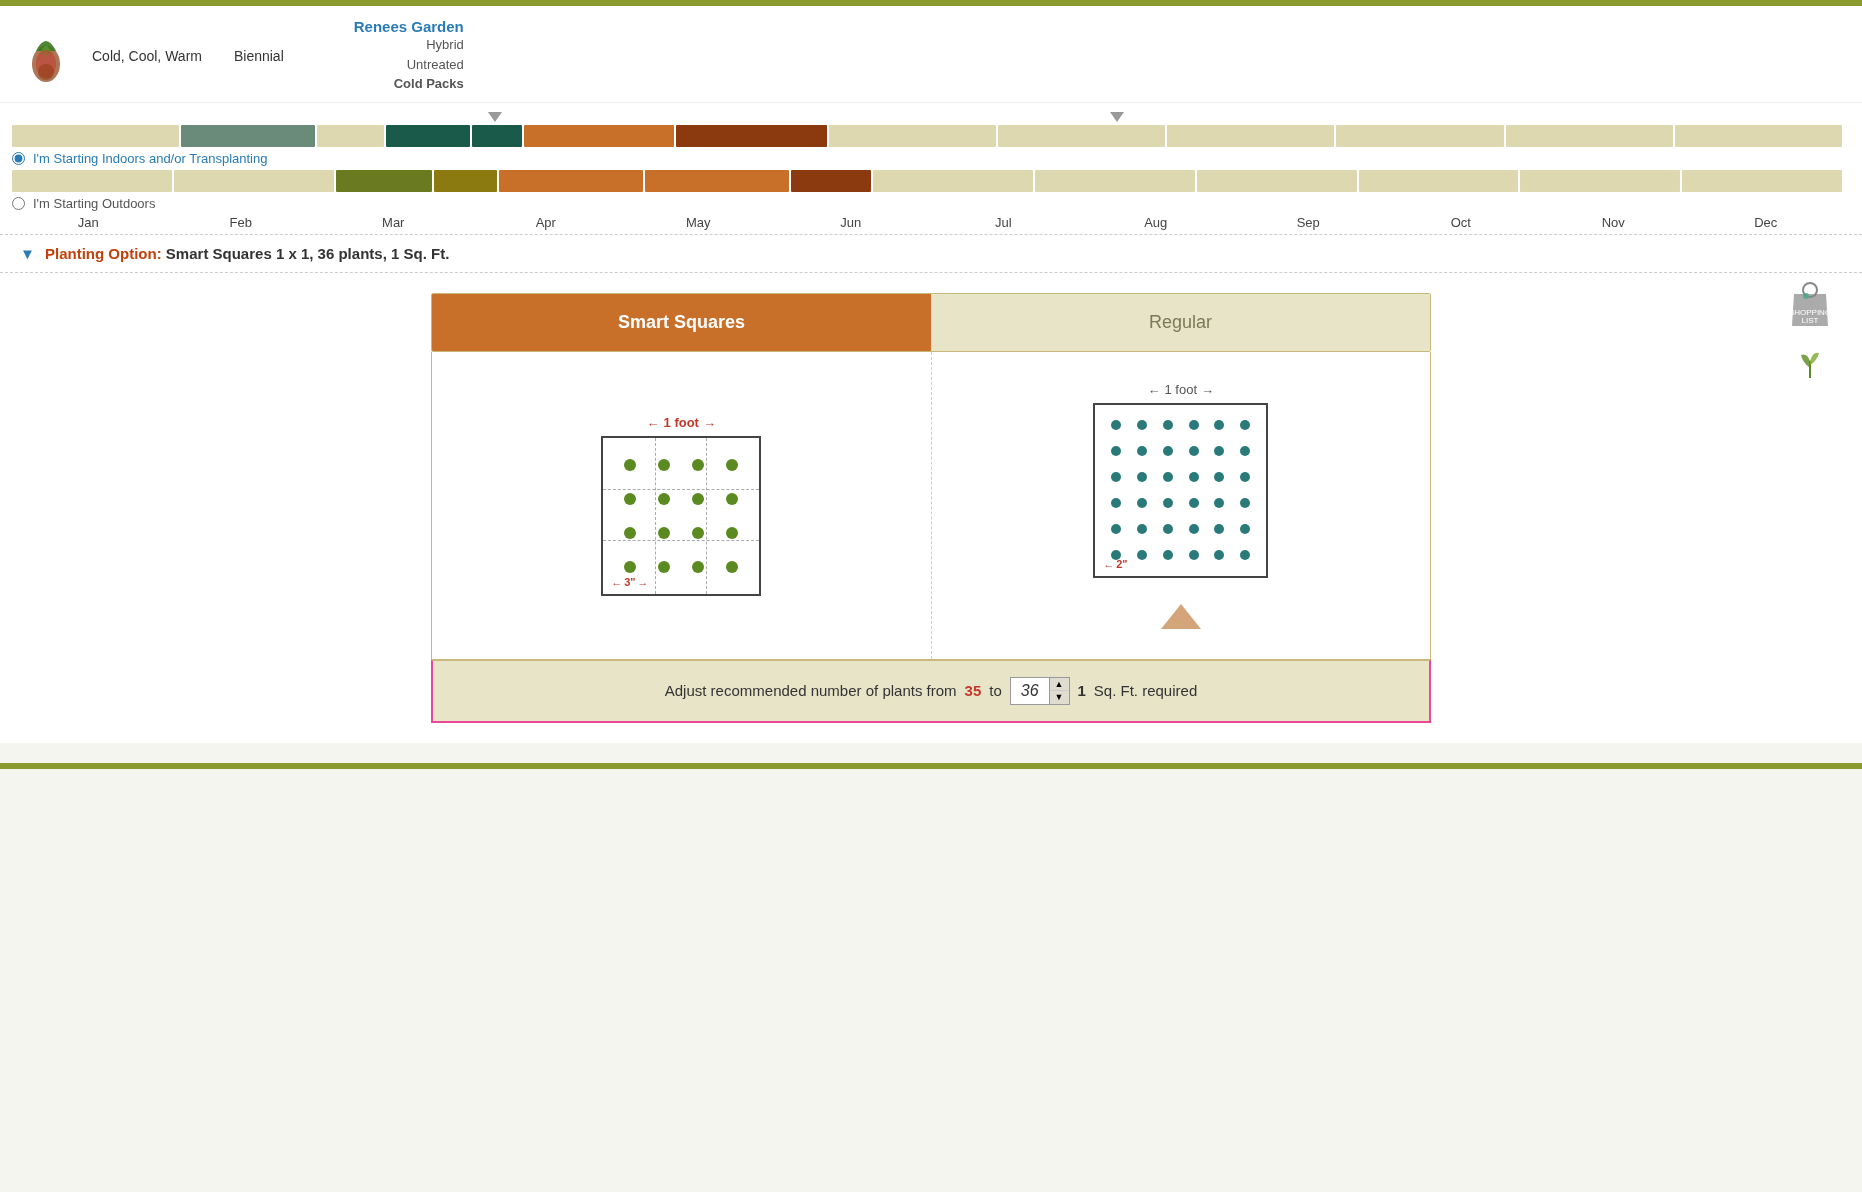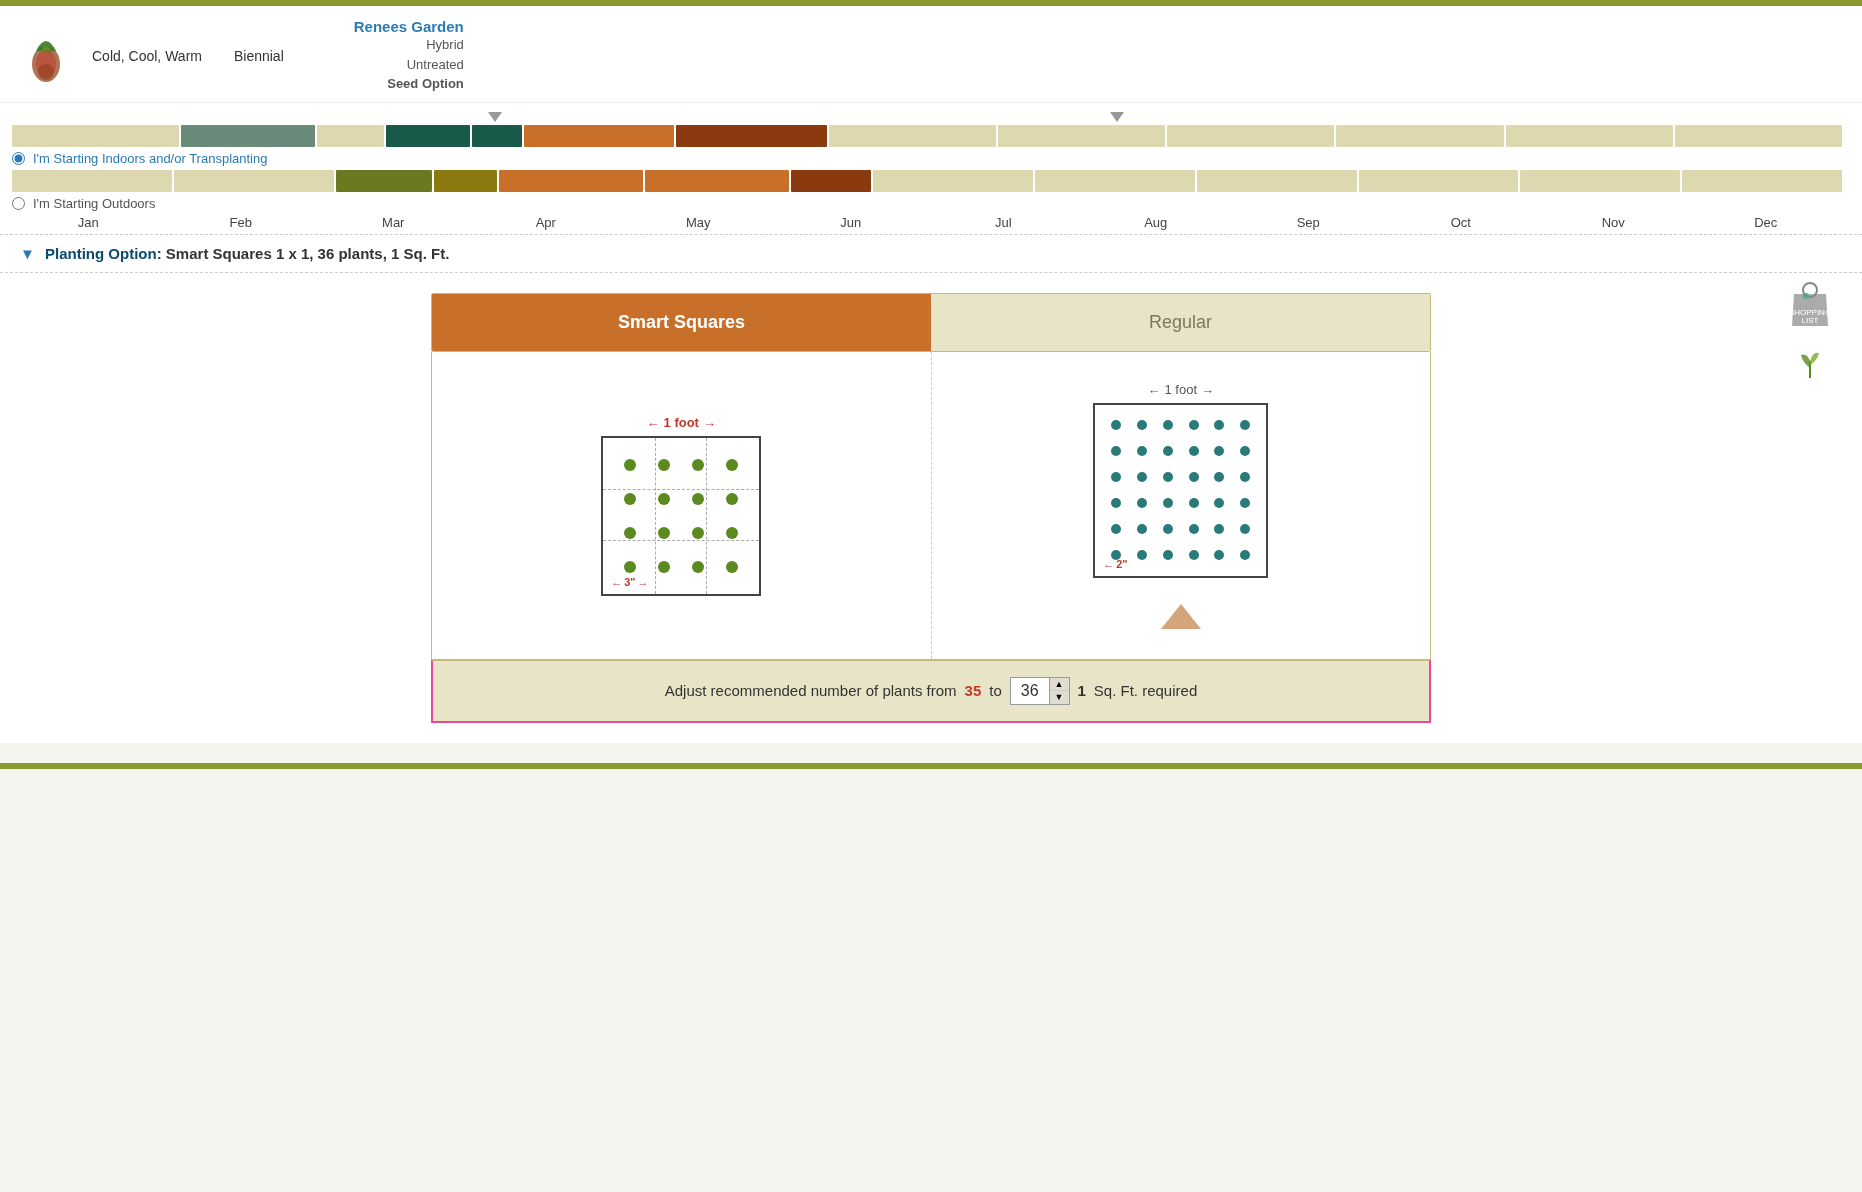--- a/index.html
+++ b/index.html
@@ -227,20 +227,21 @@
     .stepper-input {
       display: flex;
       align-items: center;
       border: 1px solid #999;
       background: #fff;
     }
     .stepper-val {
       padding: 4px 10px;
       font-size: 16px;
       border-right: 1px solid #999;
+      font-style: italic;
     }
     .stepper-btns {
       display: flex;
       flex-direction: column;
     }
     .stepper-btn {
       background: #e0ddd0;
       border: none;
       cursor: pointer;
       font-size: 9px;
@@ -289,21 +290,21 @@
 
     <div class="header-meta">
       <span>Cold, Cool, Warm</span>
       <span>Biennial</span>
     </div>
 
     <div class="renees-garden-block">
       <div><a class="renees-garden-link">Renees Garden</a></div>
       <div class="renees-sub"><span>Hybrid</span></div>
       <div class="renees-sub"><span>Untreated</span></div>
-      <div class="renees-sub"><span class="bold" style="font-weight:bold;">Seed Option</span></div>
+      <div class="renees-sub"><span class="bold" style="font-weight:bold;">Cold Packs</span></div>
     </div>
   </div>
 
   <div class="calendar-section">
 
     <div style="position:relative;height:14px;margin-bottom:0;">
       <div style="position:absolute;left:26%;top:0;">
         <div class="arrow-down-small"></div>
       </div>
       <div style="position:absolute;left:60%;top:0;">
@@ -364,21 +365,21 @@
       <div class="month-label">Aug</div>
       <div class="month-label">Sep</div>
       <div class="month-label">Oct</div>
       <div class="month-label">Nov</div>
       <div class="month-label">Dec</div>
     </div>
   </div>
 
   <div class="planting-option-bar">
     <span class="triangle-icon">▼</span>
-    <span style="color:#0c4a6e;font-weight:bold;">Planting Option:</span>
+    <span style="color:#c2410c;font-weight:bold;">Planting Option:</span>
     <span style="color:#333;font-weight:bold;">Smart Squares 1 x 1, 36 plants, 1 Sq. Ft.</span>
   </div>
 
   <div class="main-content">
 
 
     <div class="planting-tabs">
       <div class="tab active">
         <span>Smart Squares</span>
       </div>

